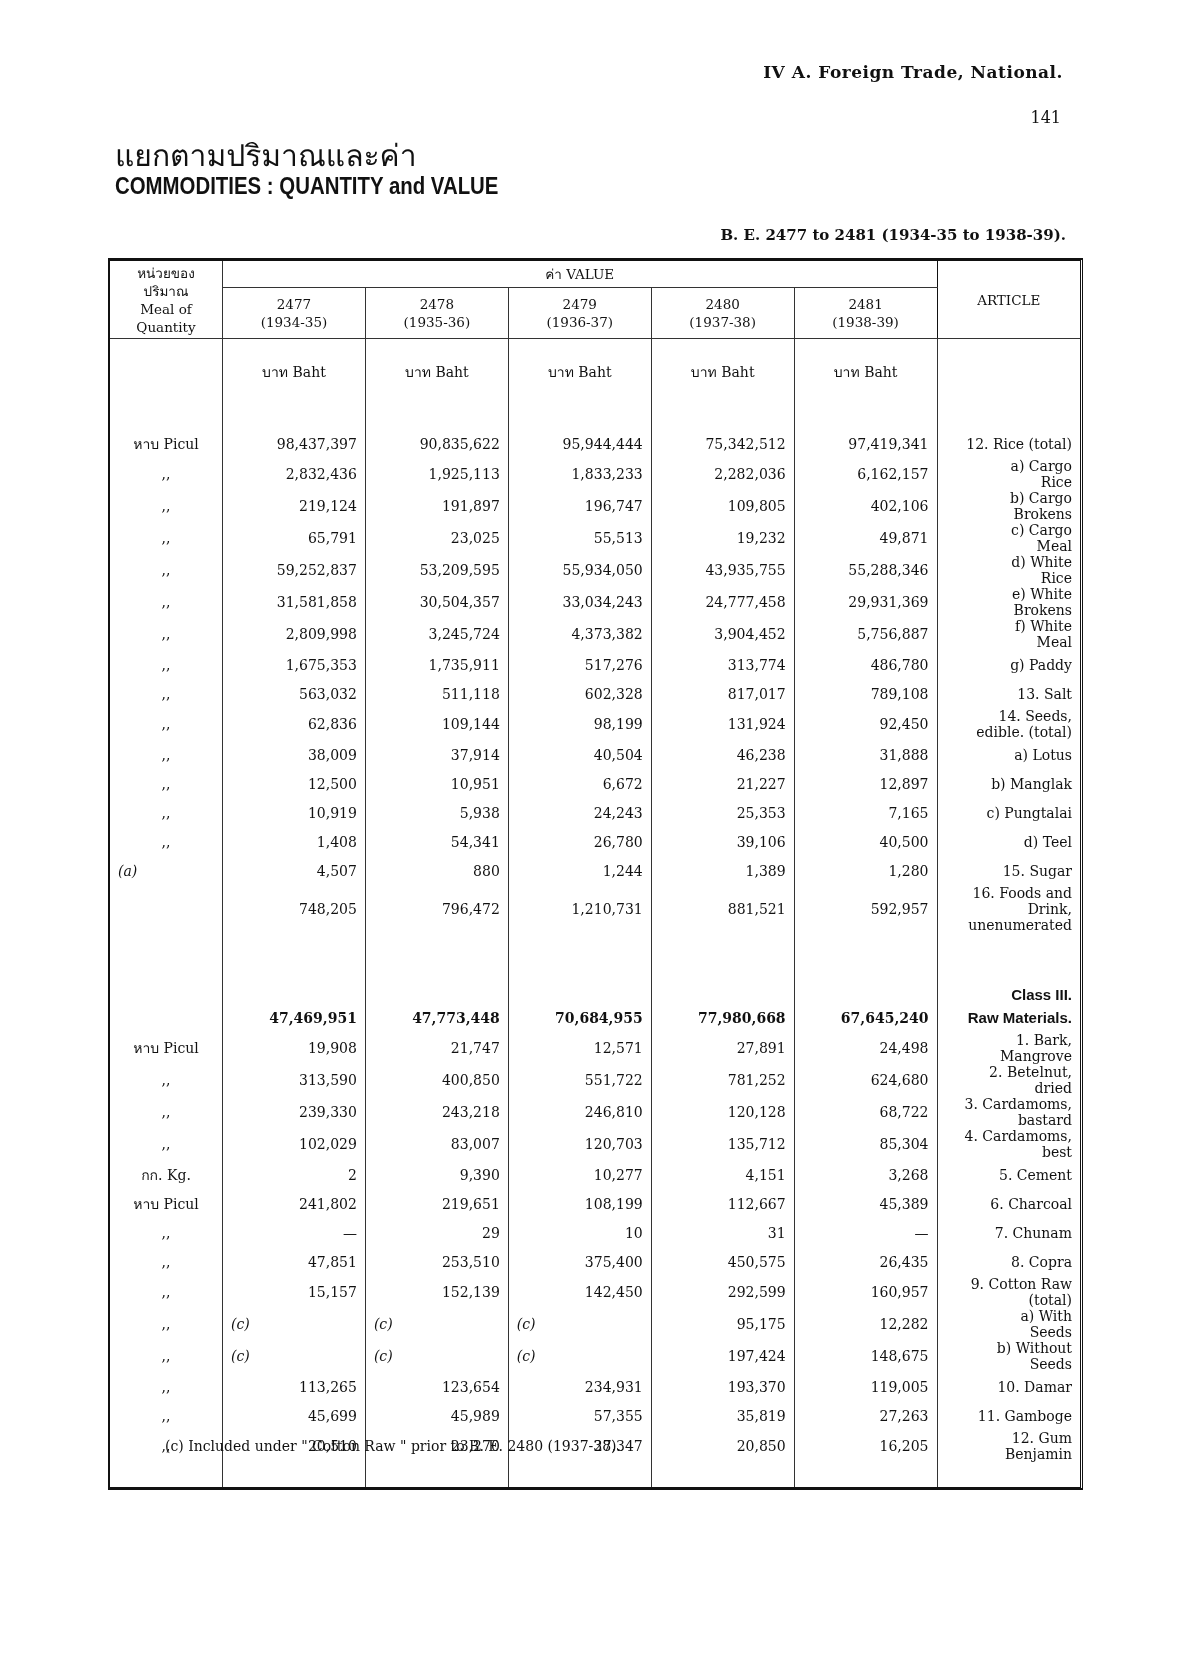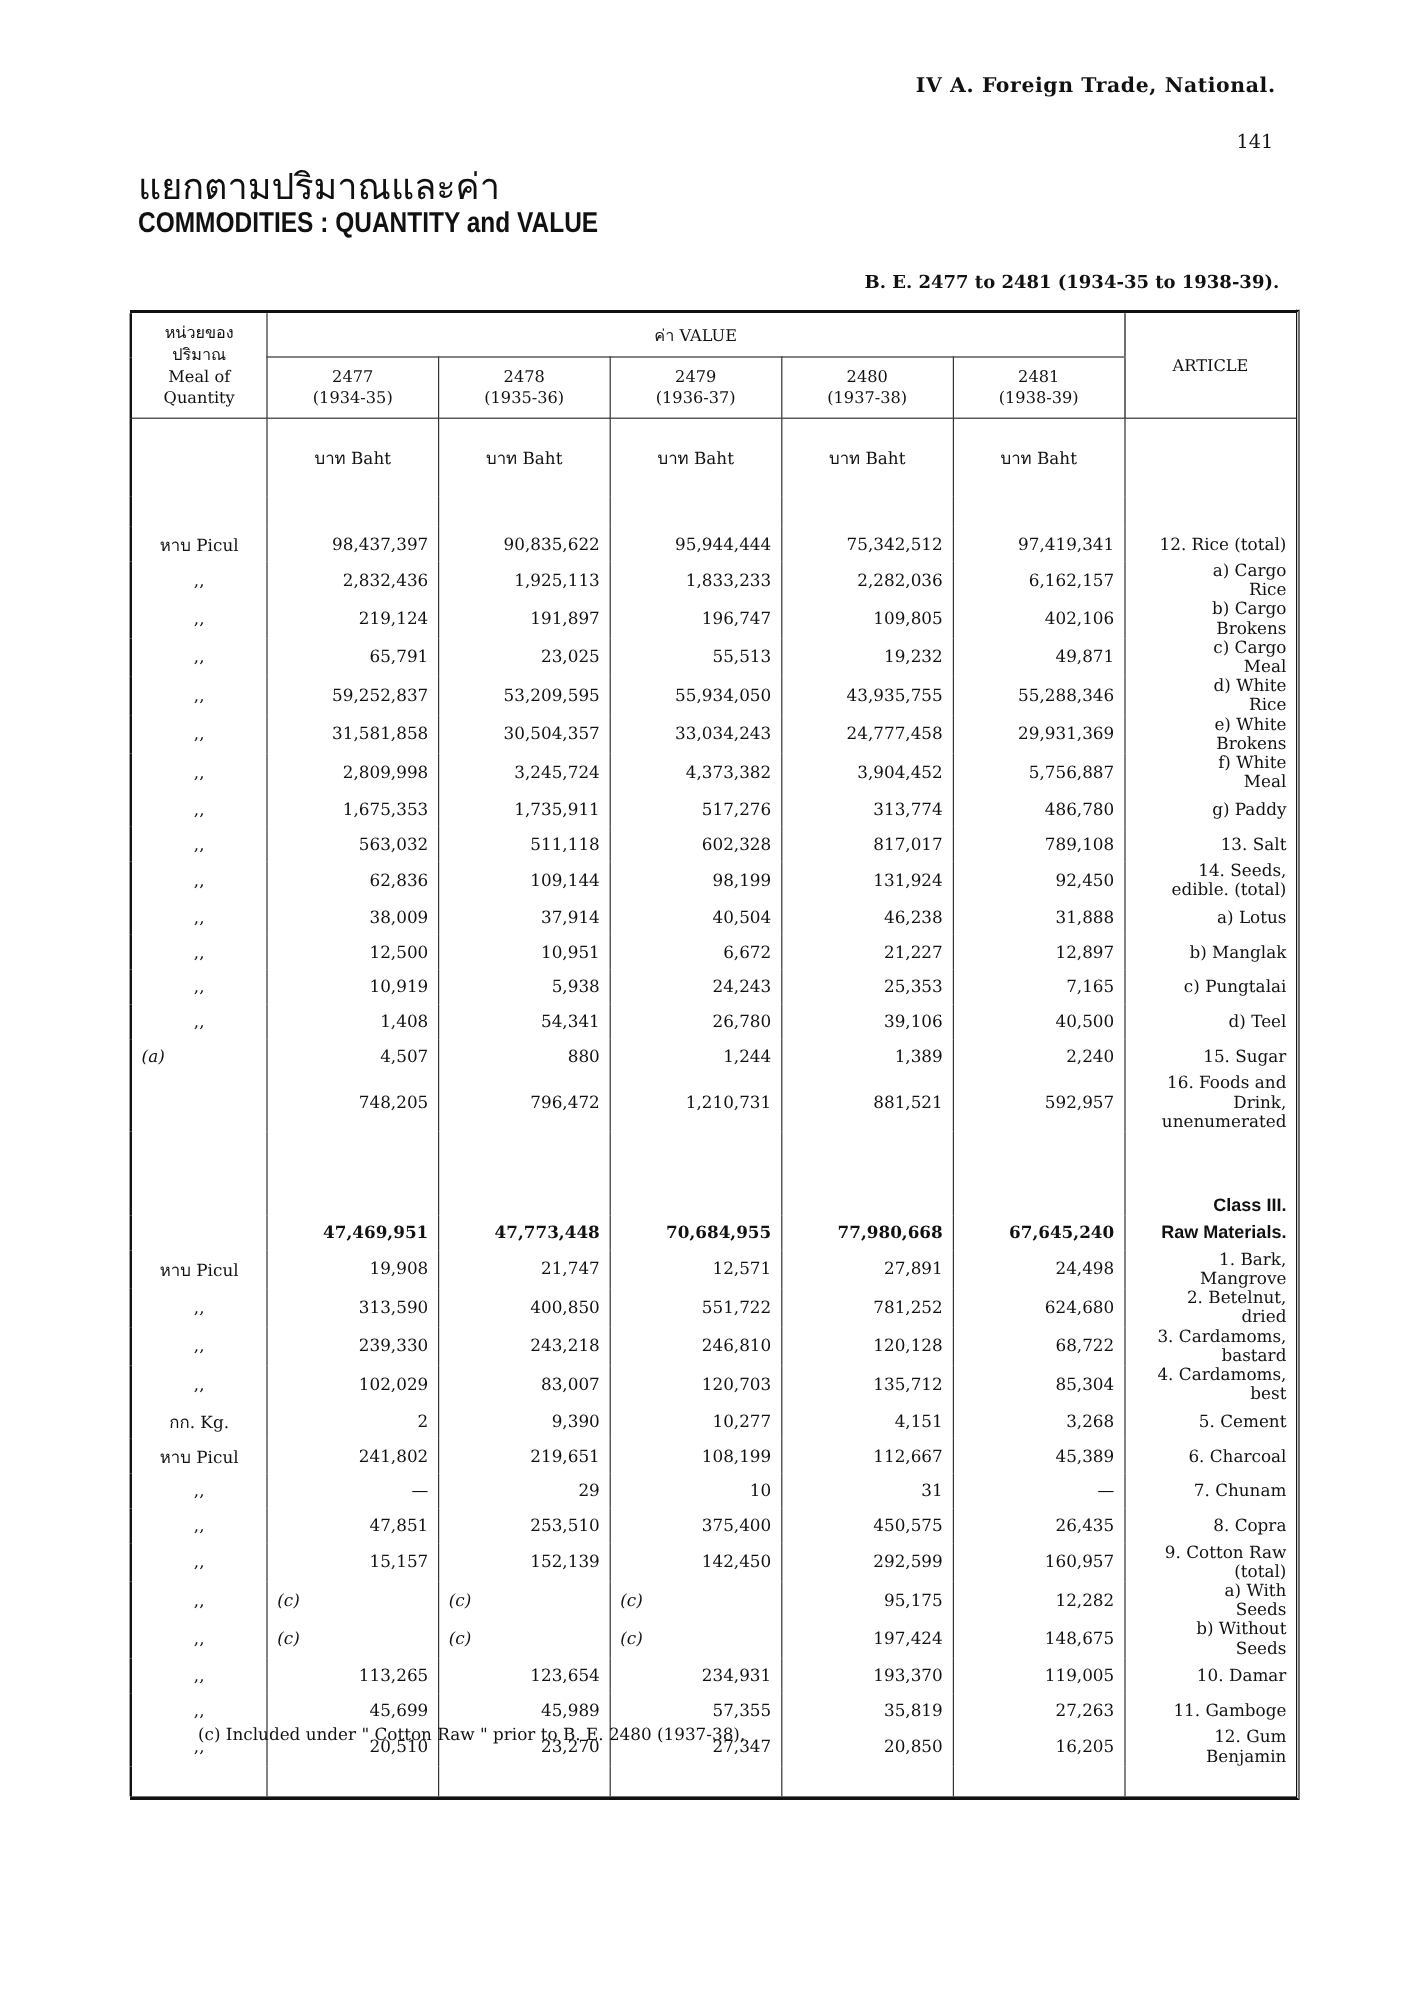--- a/index.html
+++ b/index.html
@@ -9,21 +9,21 @@
   .title-thai { position: absolute; top: 132px; left: 115px; font-family: "DejaVu Sans", sans-serif; font-size: 30px; font-weight: 300; }
   .title-en { position: absolute; top: 172px; left: 115px; font-family: "Liberation Sans", sans-serif; font-weight: bold; font-size: 24px; transform: scaleX(0.85); transform-origin: left; }
   .period { position: absolute; top: 226px; right: 115px; font-weight: bold; font-size: 15px; }
   .tbl-wrap { position: absolute; top: 258px; left: 108px; width: 972px; border-top: 3px solid #111; border-bottom: 3px solid #111; border-right: 3px double #111; }
   table { border-collapse: collapse; width: 100%; font-size: 14px; table-layout: fixed; padding-left: 16px; }
   td, th { padding: 0 8px; height: 29px; vertical-align: middle; }
   th { font-weight: normal; font-size: 13.5px; }
   .unit-col { width: 96px; text-align: center; border-left: 2px solid #111; border-right: 1px solid #333; }
   .val-col { width: 96px; text-align: right; border-right: 1px solid #333; }
   .art-col { text-align: right; border-left: 1px solid #111; padding-left: 12px; }
-  .hdr-value { text-align: center; border-bottom: 1px solid #333; height: 36px; }
+  .hdr-value { text-align: center; border-bottom: 1px solid #333; height: 26px; }
   .hdr-year { text-align: center; line-height: 18px; height: 50px; border-bottom: 1px solid #333; border-right: 1px solid #333; }
   .hdr-unit { text-align: center; line-height: 18px; border-bottom: 1px solid #333; }
   .hdr-article { text-align: center; border-bottom: 1px solid #333; border-left: 1px solid #111; }
   .baht-row td { height: 65px; }
   .gap-row td { height: 25px; }
   .big-gap td { height: 70px; }
   .bold { font-weight: bold; }
   .sub { padding-left: 46px; }
   .class-head { text-align: right; font-family: "Liberation Sans", sans-serif; font-weight: bold; font-size: 15px; }
   .footnote { position: absolute; top: 1438px; left: 165px; font-size: 14px; }
@@ -218,21 +218,21 @@
           <td class="val-col">39,106</td>
           <td class="val-col">40,500</td>
           <td class="art-col sub">d) Teel</td>
         </tr>
         <tr>
           <td class="unit-col italic" style="text-align: left;">(a)</td>
           <td class="val-col">4,507</td>
           <td class="val-col">880</td>
           <td class="val-col">1,244</td>
           <td class="val-col">1,389</td>
-          <td class="val-col">2,240</td>
+          <td class="val-col">1,280</td>
           <td class="art-col ">15. Sugar</td>
         </tr>
         <tr>
           <td class="unit-col"></td>
           <td class="val-col">748,205</td>
           <td class="val-col">796,472</td>
           <td class="val-col">1,210,731</td>
           <td class="val-col">881,521</td>
           <td class="val-col">592,957</td>
           <td class="art-col ">16. Foods and Drink, unenumerated</td>

